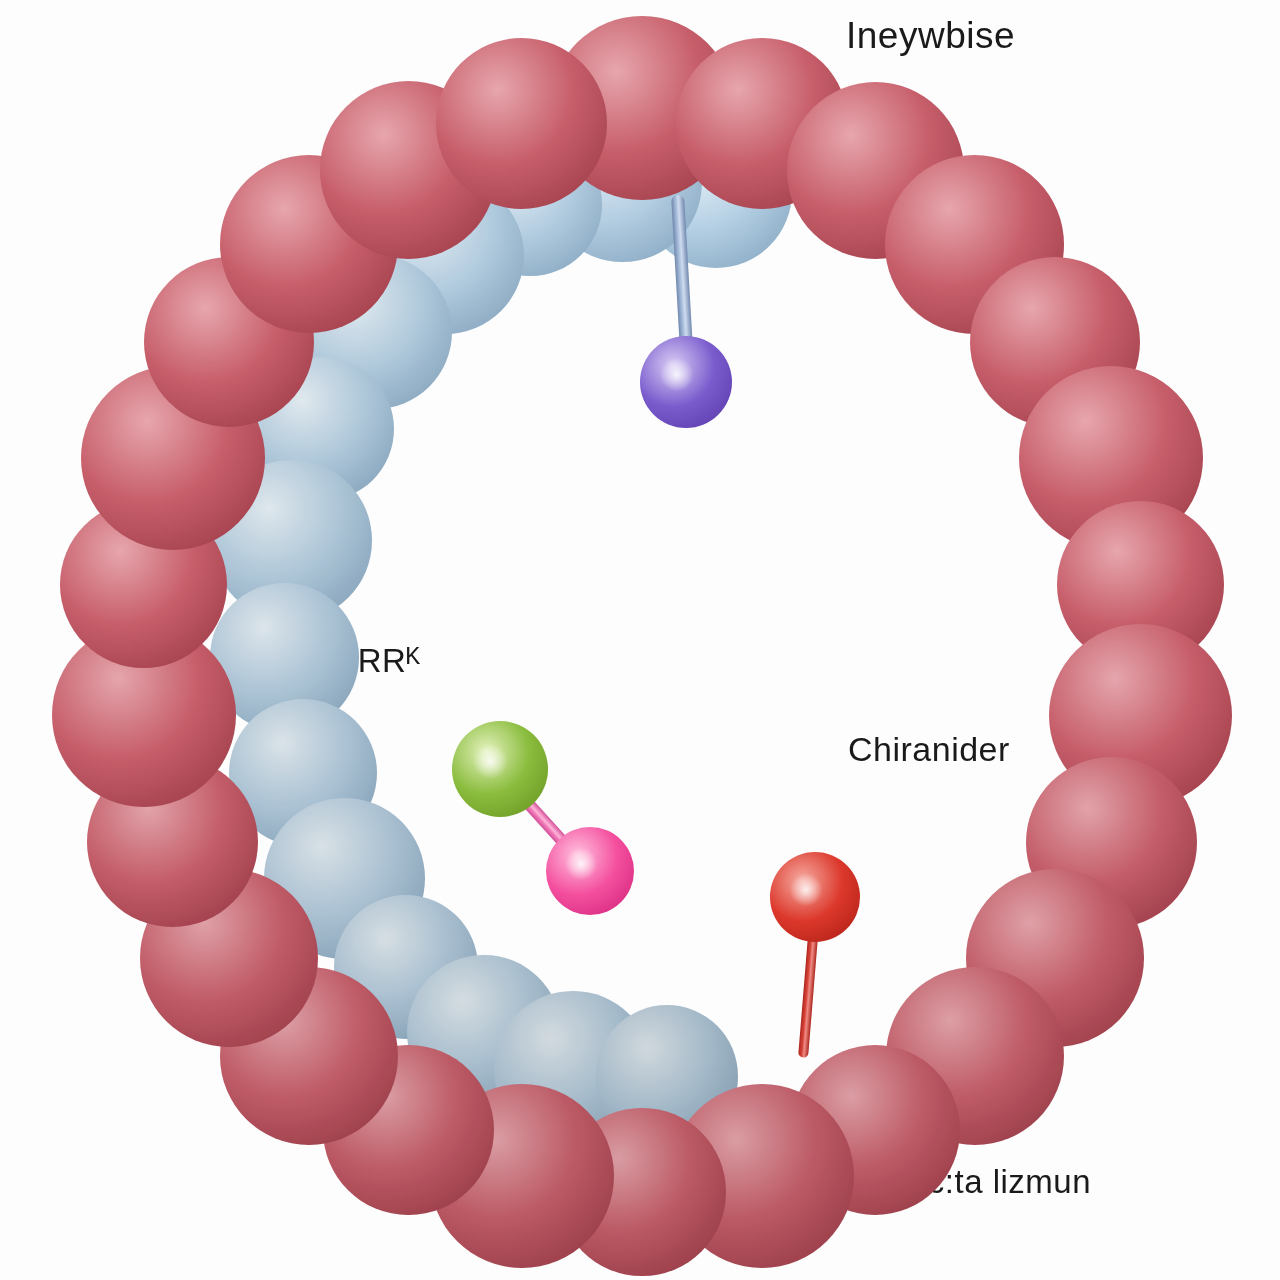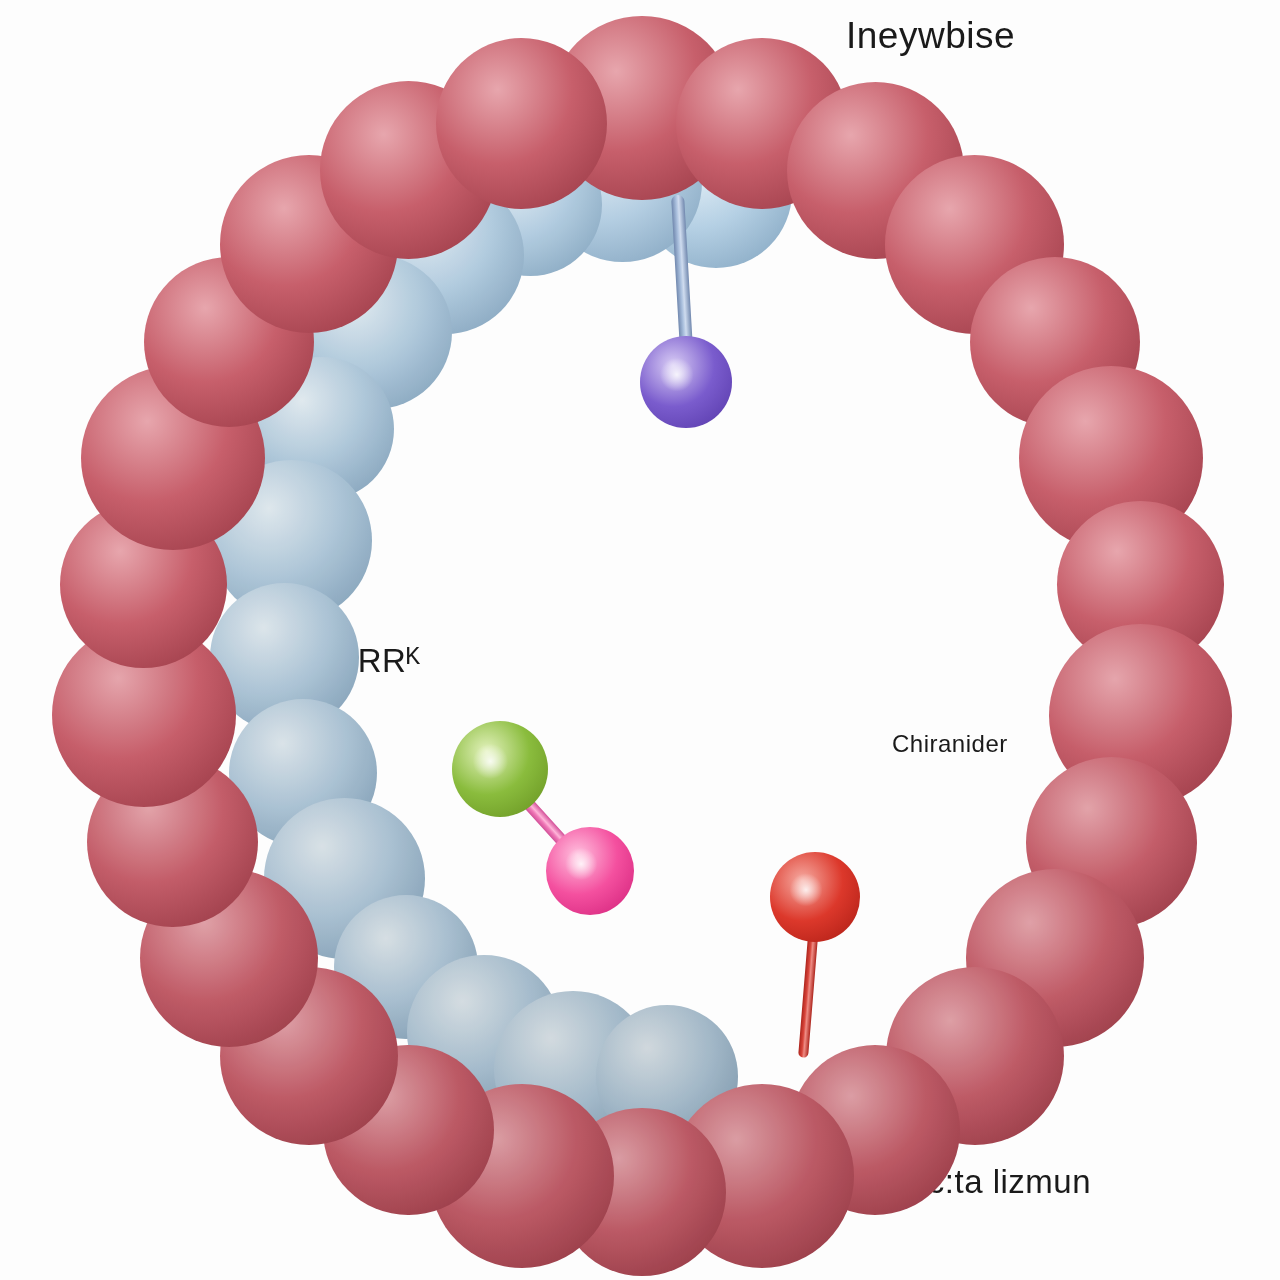--- a/index.html
+++ b/index.html
@@ -29,21 +29,21 @@
     transform-origin:top center;
   }
   .label{
     position:absolute;
     color:#1a1a1a;
     white-space:nowrap;
     letter-spacing:0.5px;
   }
   #label-top{left:846px;top:15px;font-size:37px;}
   #label-trr{left:337px;top:642px;font-size:33px;}
-  #label-chiranider{left:892px;top:730px;font-size:24px;}
+  #label-chiranider{left:848px;top:730px;font-size:34px;}
   #label-bottom{left:852px;top:1163px;font-size:33px;}
 </style>
 </head>
 <body style="background: rgb(253, 253, 253);">
 
 <div id="figure">
   <div class="label" id="label-top">Ineywbise</div>
   <div class="label" id="label-trr">TRRᴷ</div>
   <div class="label" id="label-chiranider">Chiranider</div>
   <div class="label" id="label-bottom">waislc:ta lizmun</div>

